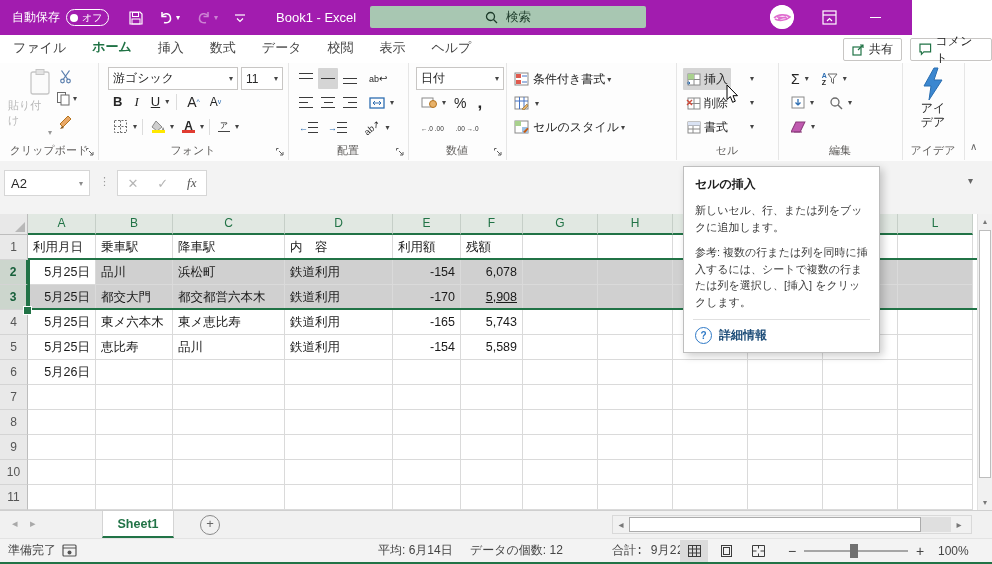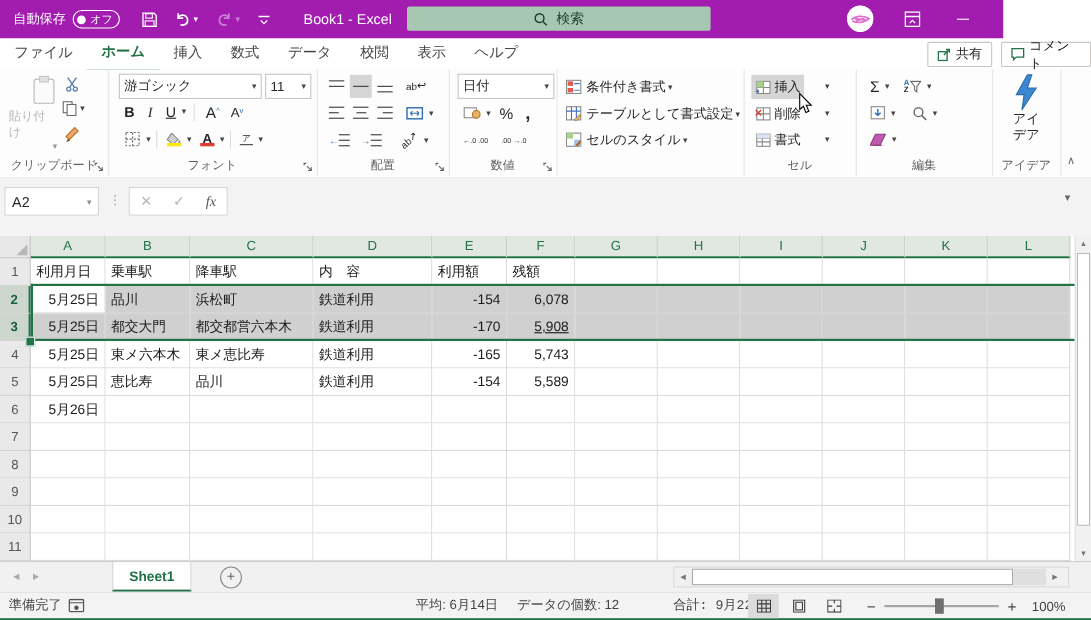--- a/index.html
+++ b/index.html
@@ -432,21 +432,20 @@
           </svg>
         <span>条件付き書式</span>
           <span class="dd">▾</span>
       </div>
       <div class="style-item abs" style="left:8px;top:29px;">
         <svg class="sq" width="15" height="14" viewBox="0 0 15 14">
             <rect x="1" y="1" width="13" height="12" fill="#fff" stroke="#8a8a8a"></rect>
             <path d="M1 5 h13 M5.5 1 v12 M10 1 v12" stroke="#4472c4"></path>
             <path d="M8 13 L13 8 L14 10 L10 14 z" fill="#e8b26a" stroke="#8a6a2a" stroke-width="0.6"></path>
           </svg>
-        <span>テーブルとして書式設定</span>
           <span class="dd">▾</span>
       </div>
       <div class="style-item abs" style="left:8px;top:53px;">
         <svg class="sq" width="15" height="14" viewBox="0 0 15 14">
             <rect x="1" y="1" width="13" height="12" fill="#fff" stroke="#8a8a8a"></rect>
             <rect x="1" y="1" width="6" height="5" fill="#a9d18e"></rect>
             <rect x="8" y="7" width="6" height="6" fill="#9dc3e6"></rect>
             <path d="M9 12 L13.5 7.5 L14.5 9 L11 13 z" fill="#c55a11"></path>
           </svg>
         <span>セルのスタイル</span>
@@ -779,18 +778,28 @@
           <path d="M0.5 6 h4 M8.5 6 h4 M6.5 0.5 v3 M6.5 8.5 v3" stroke="#3b3b3b"></path>
         </svg>
     </div>
     <div class="sb-item" style="left:788px;font-size:14px;">−</div>
     <div class="zoom-track"></div>
     <div class="zoom-thumb"></div>
     <div class="sb-item" style="left:916px;font-size:14px;">+</div>
     <div class="sb-item" style="left:938px;">100%</div>
   </div>
 
+  <div class="tooltip">
+    <div class="tt-title">セルの挿入</div>
+    <div class="tt-body">新しいセル、行、または列をブックに追加します。</div>
+    <div class="tt-body">参考: 複数の行または列を同時に挿入するには、シートで複数の行または列を選択し、[挿入] をクリックします。</div>
+    <div class="tt-sep"></div>
+    <div class="tt-link">
+      <span class="tt-q">?</span>
+      <span>詳細情報</span>
+    </div>
+  </div>
 
   <svg class="cursor" width="13" height="20" viewBox="0 0 13 20">
     <path d="M1 1 L1 15.5 L4.4 12.6 L6.6 18.3 L9.3 17.2 L7 11.7 L11.5 11.7 Z" fill="#fff" stroke="#000" stroke-width="1"></path>
   </svg>
 
 </div>
 
 </body></html>

